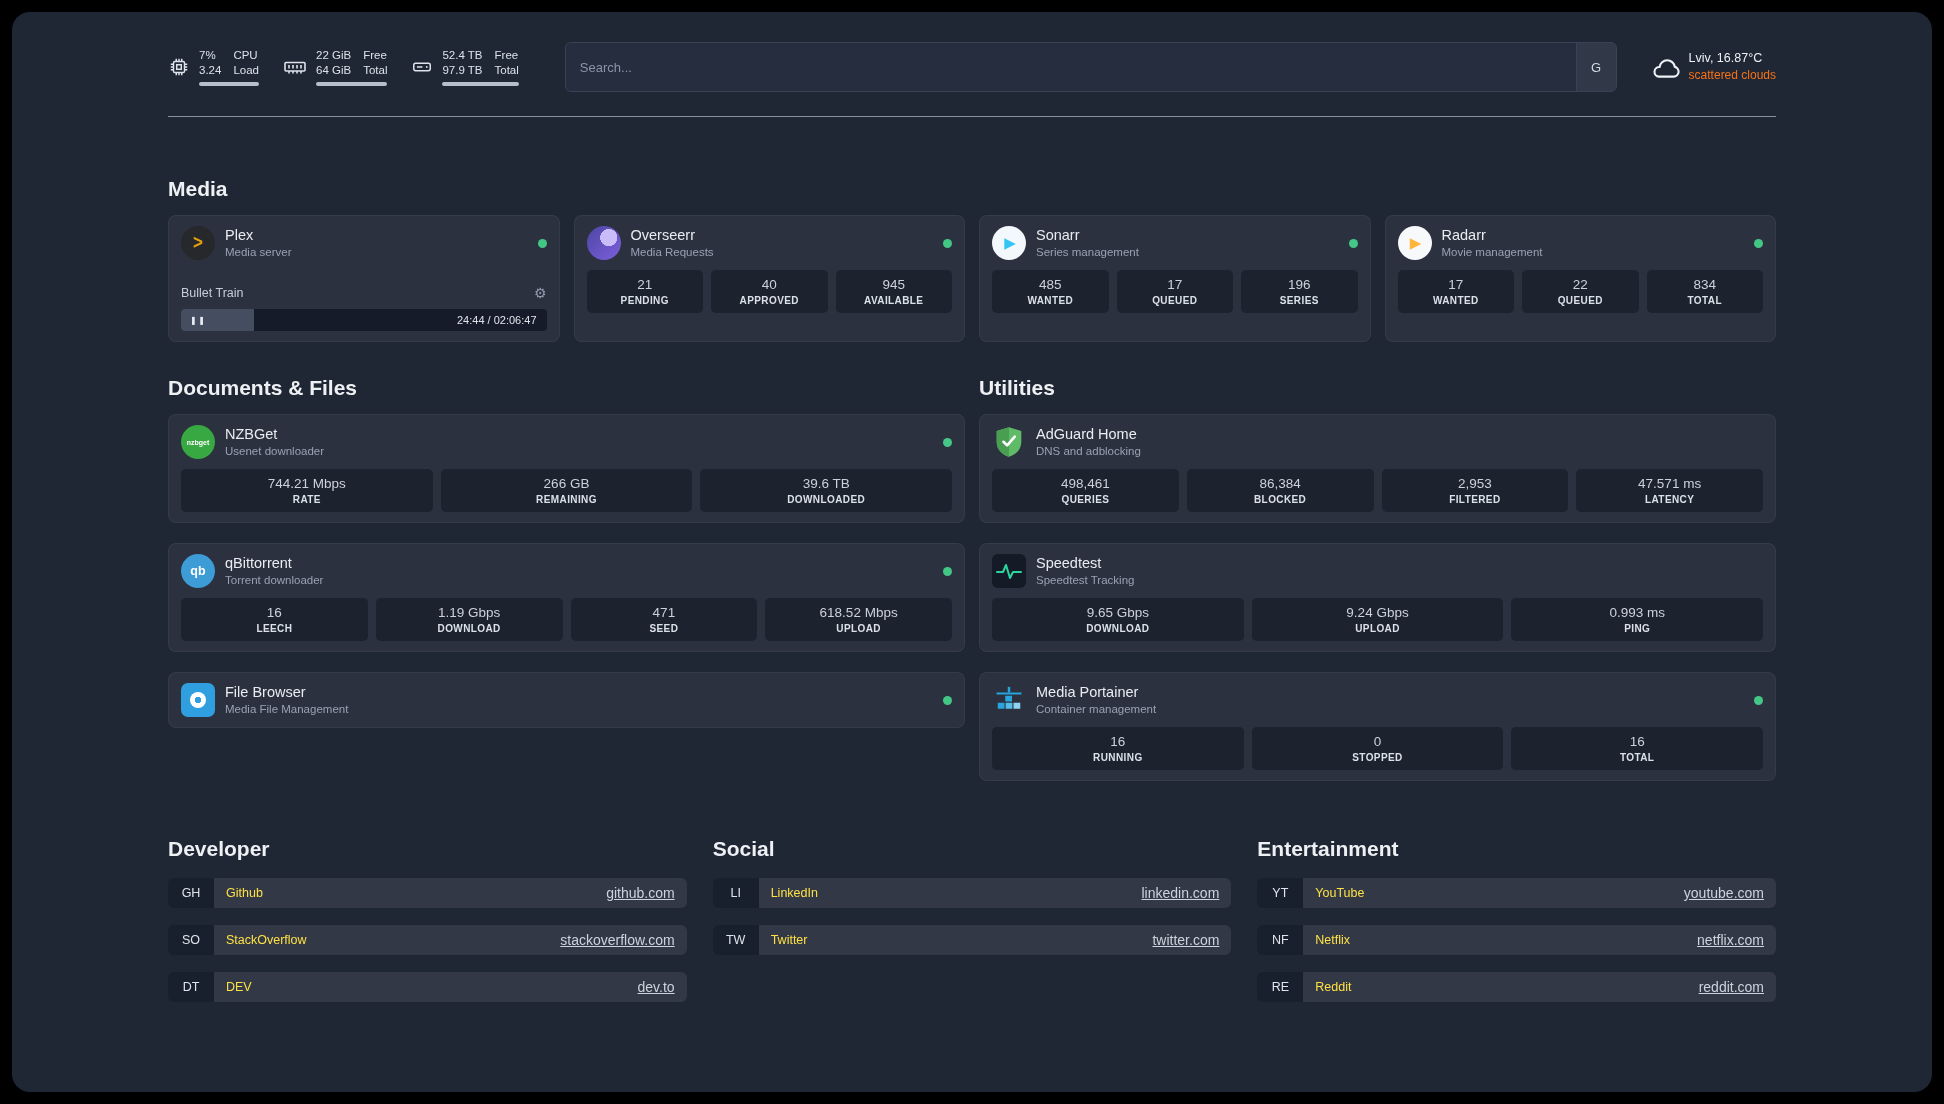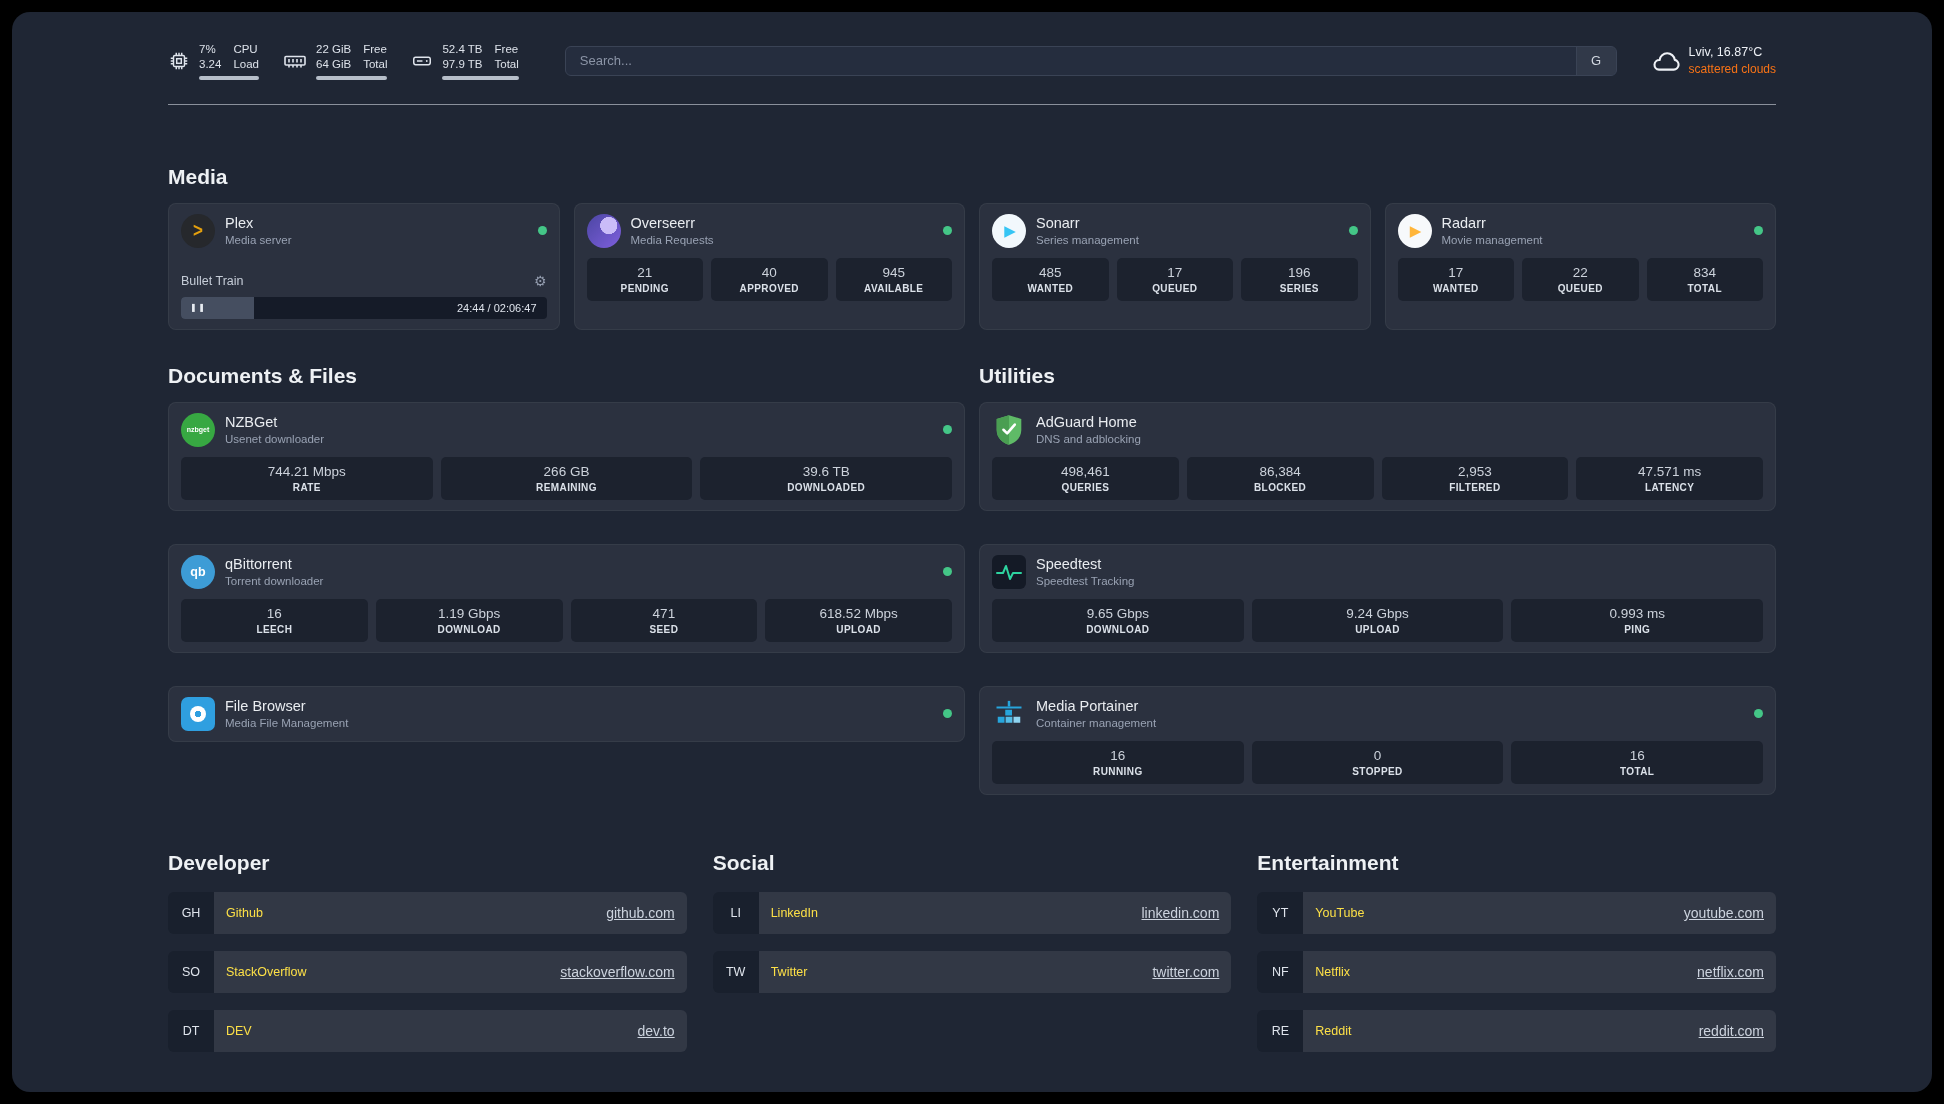--- a/index.html
+++ b/index.html
@@ -17,21 +17,21 @@
   .topbar { display:flex; align-items:center; margin:30px 156px 0; }
   .res { display:flex; align-items:center; gap:9px; margin-right:24px; }
   .res-body { display:flex; flex-direction:column; }
   .res-cols { display:flex; gap:12px; }
   .res-col { display:flex; flex-direction:column; line-height:1.3; }
   .res-col span { font-size:11.5px; color:#dde2ea; white-space:nowrap; }
   .res-bar { margin-top:4px; height:4px; border-radius:2px; background:#b6bec9; }
   .res-icon { display:flex; align-items:center; }
 
   .searchbar {
-    flex:1; display:flex; align-items:stretch; height:30px;
+    flex:1; display:flex; align-items:stretch; height:50px;
     margin:0 34px 0 22px; background:#252d3e;
     border:1px solid #3a4355; border-radius:6px; overflow:hidden;
   }
   .searchbar input {
     flex:1; background:transparent; border:none; outline:none;
     padding:0 14px; font-size:13px; color:#e5e9f0;
     font-family:"Liberation Sans", sans-serif;
   }
   .searchbar input::placeholder { color:#8b94a6; }
   .search-provider {
@@ -45,21 +45,21 @@
   .weather-loc { font-size:12.5px; color:#eef1f6; }
   .weather-cond { font-size:12px; color:#f97316; }
 
   .divider { margin:24px 156px 0; border-top:1.5px solid rgba(226,232,240,0.55); }
 
   
   .section-title { font-size:21px; font-weight:600; color:#eef1f4; margin-bottom:14px; }
   .media-section { margin-top:60px; }
   .grid-4 { display:grid; grid-template-columns:repeat(4,1fr); gap:14px; }
   .twocol { margin-top:34px; display:grid; grid-template-columns:1fr 1fr; gap:14px; align-items:start; }
-  .col .card + .card { margin-top:33px; }
+  .col .card + .card { margin-top:20px; }
 
   
   .card {
     background:rgba(255,255,255,0.055);
     border:1px solid rgba(255,255,255,0.05);
     border-radius:8px; padding:10px 12px; cursor:pointer;
   }
   .card-header { display:flex; align-items:center; gap:10px; }
   .svc-icon {
     width:34px; height:34px; flex:0 0 34px;
@@ -114,21 +114,21 @@
     position:relative;
   }
   .fb-disc {
     width:16px; height:16px; border-radius:50%;
     background:radial-gradient(circle, #2f9fe0 0 3px, #fff 3.5px);
   }
   .speedtest-bg { background:#141a26; border-radius:6px; }
 
   
   .bookmarks { margin-top:56px; display:grid; grid-template-columns:1fr 1fr 1fr; gap:26px; }
-  .bm-row { display:flex; height:42px; border-radius:6px; overflow:hidden; margin-top:17px; cursor:pointer; }
+  .bm-row { display:flex; height:30px; border-radius:6px; overflow:hidden; margin-top:17px; cursor:pointer; }
   .bm-abbr {
     width:46px; flex:0 0 46px; background:#19202d; color:#dfe4ec;
     font-size:12.5px; display:flex; align-items:center; justify-content:center;
   }
   .bm-pill {
     flex:1; background:rgba(255,255,255,0.085);
     display:flex; align-items:center; justify-content:space-between; padding:0 12px;
   }
   .bm-name { font-size:12.5px; color:#fde047; }
   .bm-url { font-size:14px; color:#ccd3de;text-decoration:underline; }

